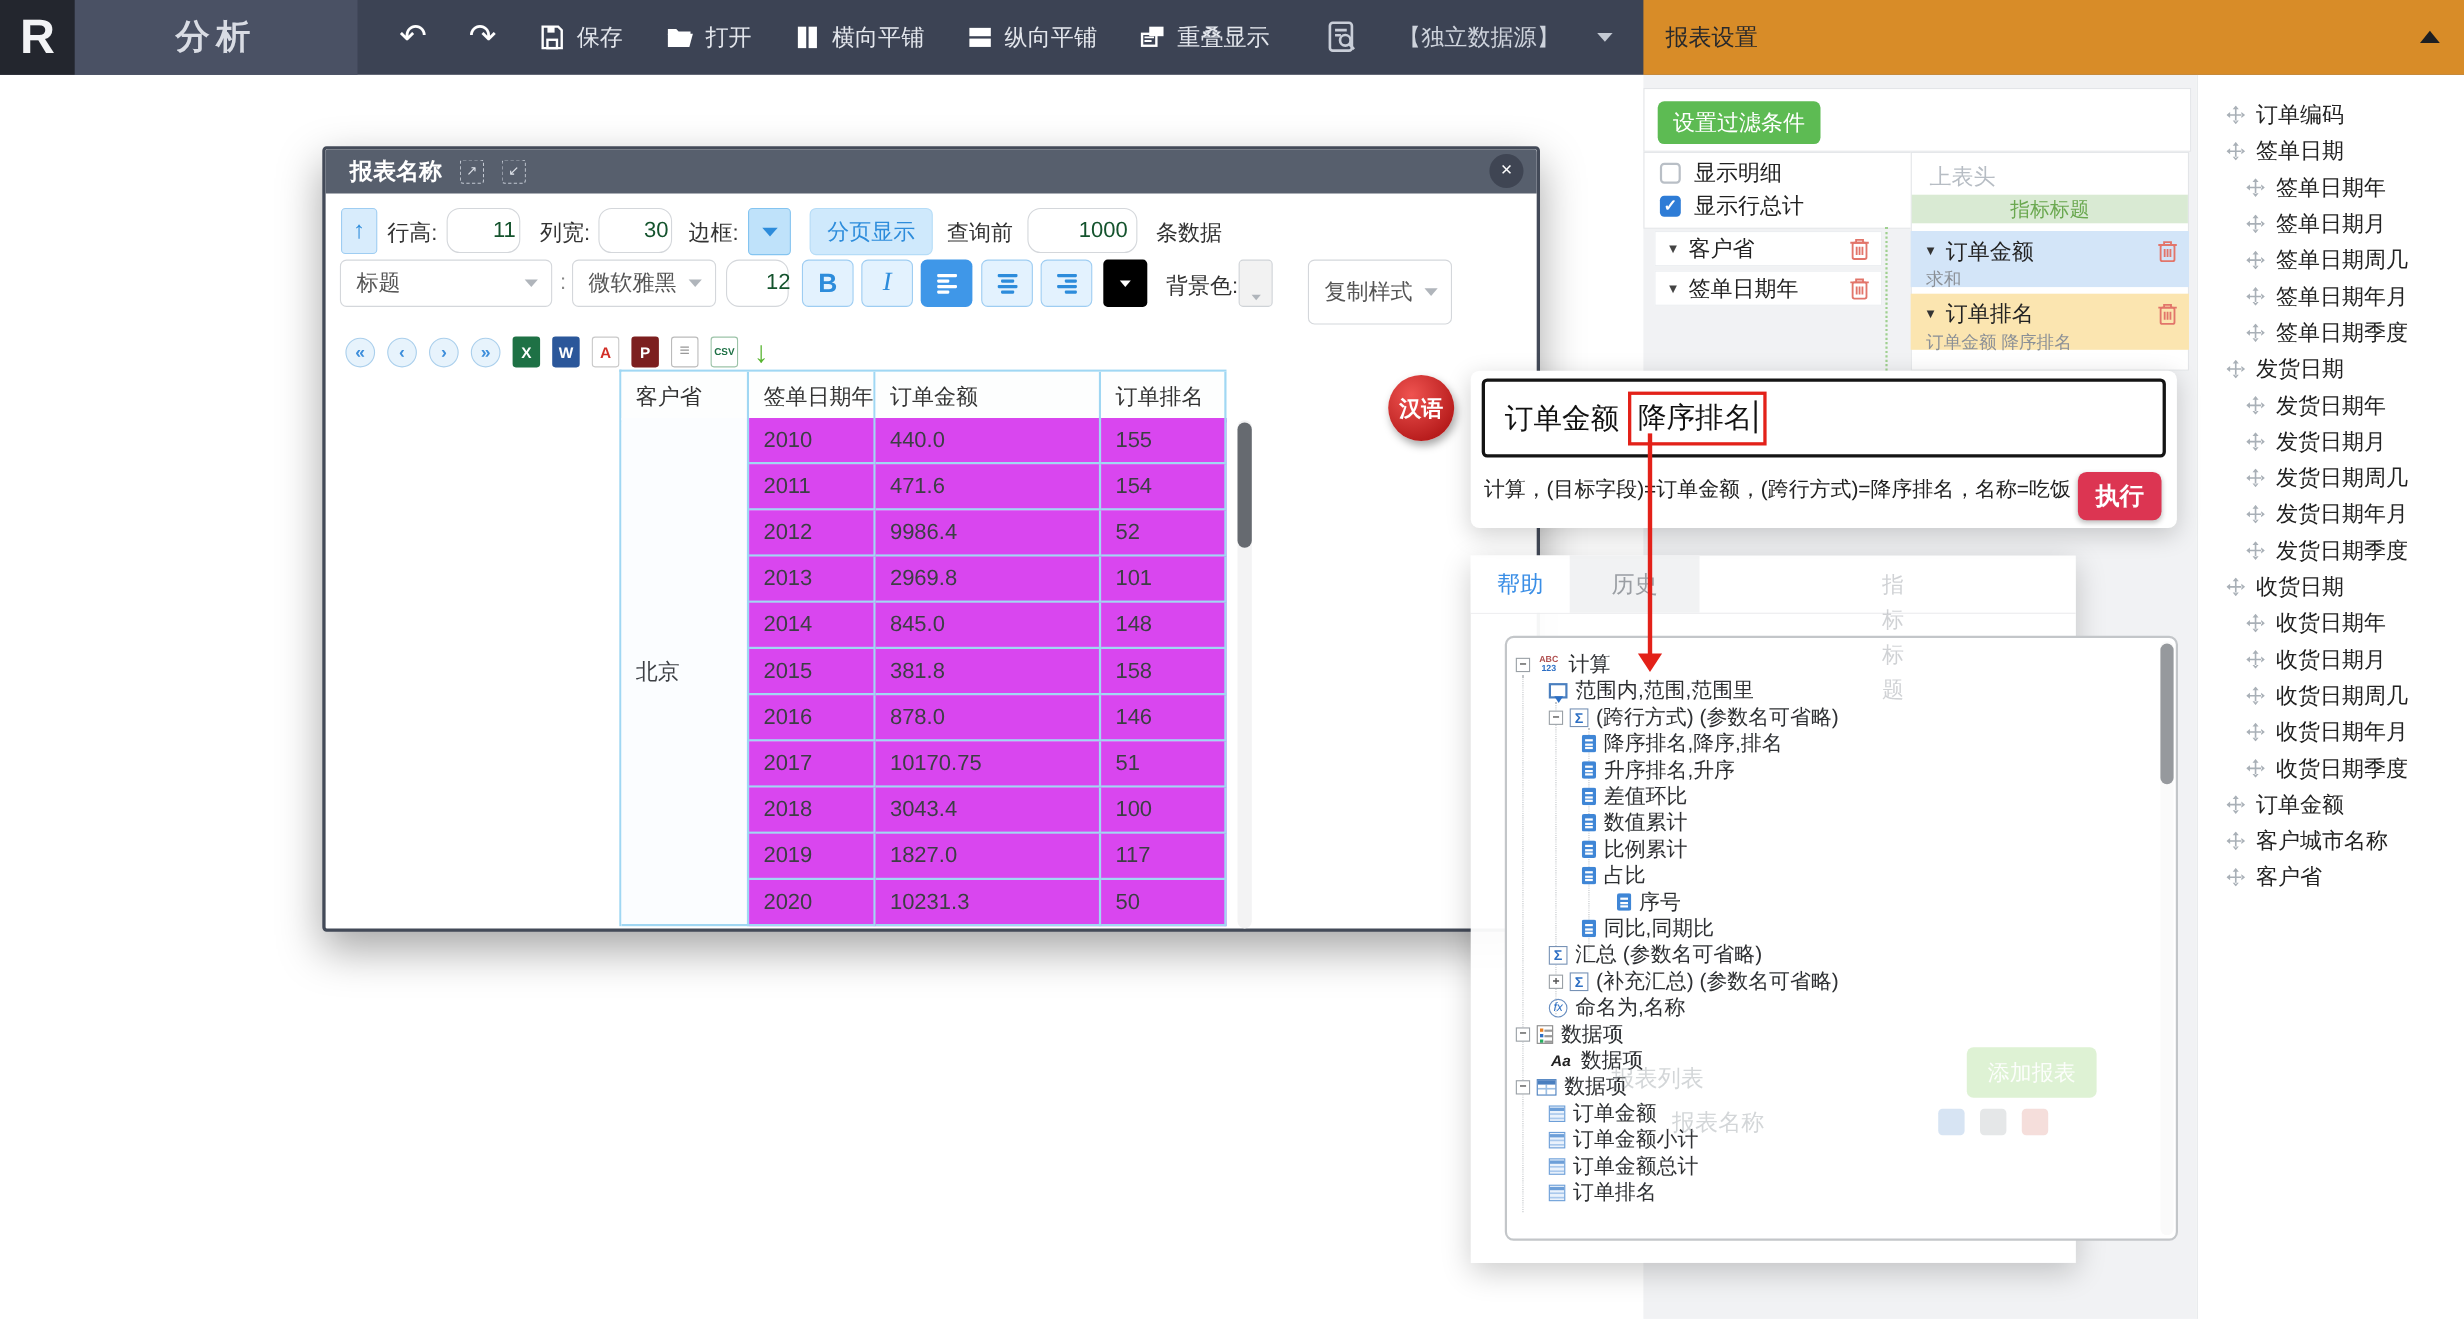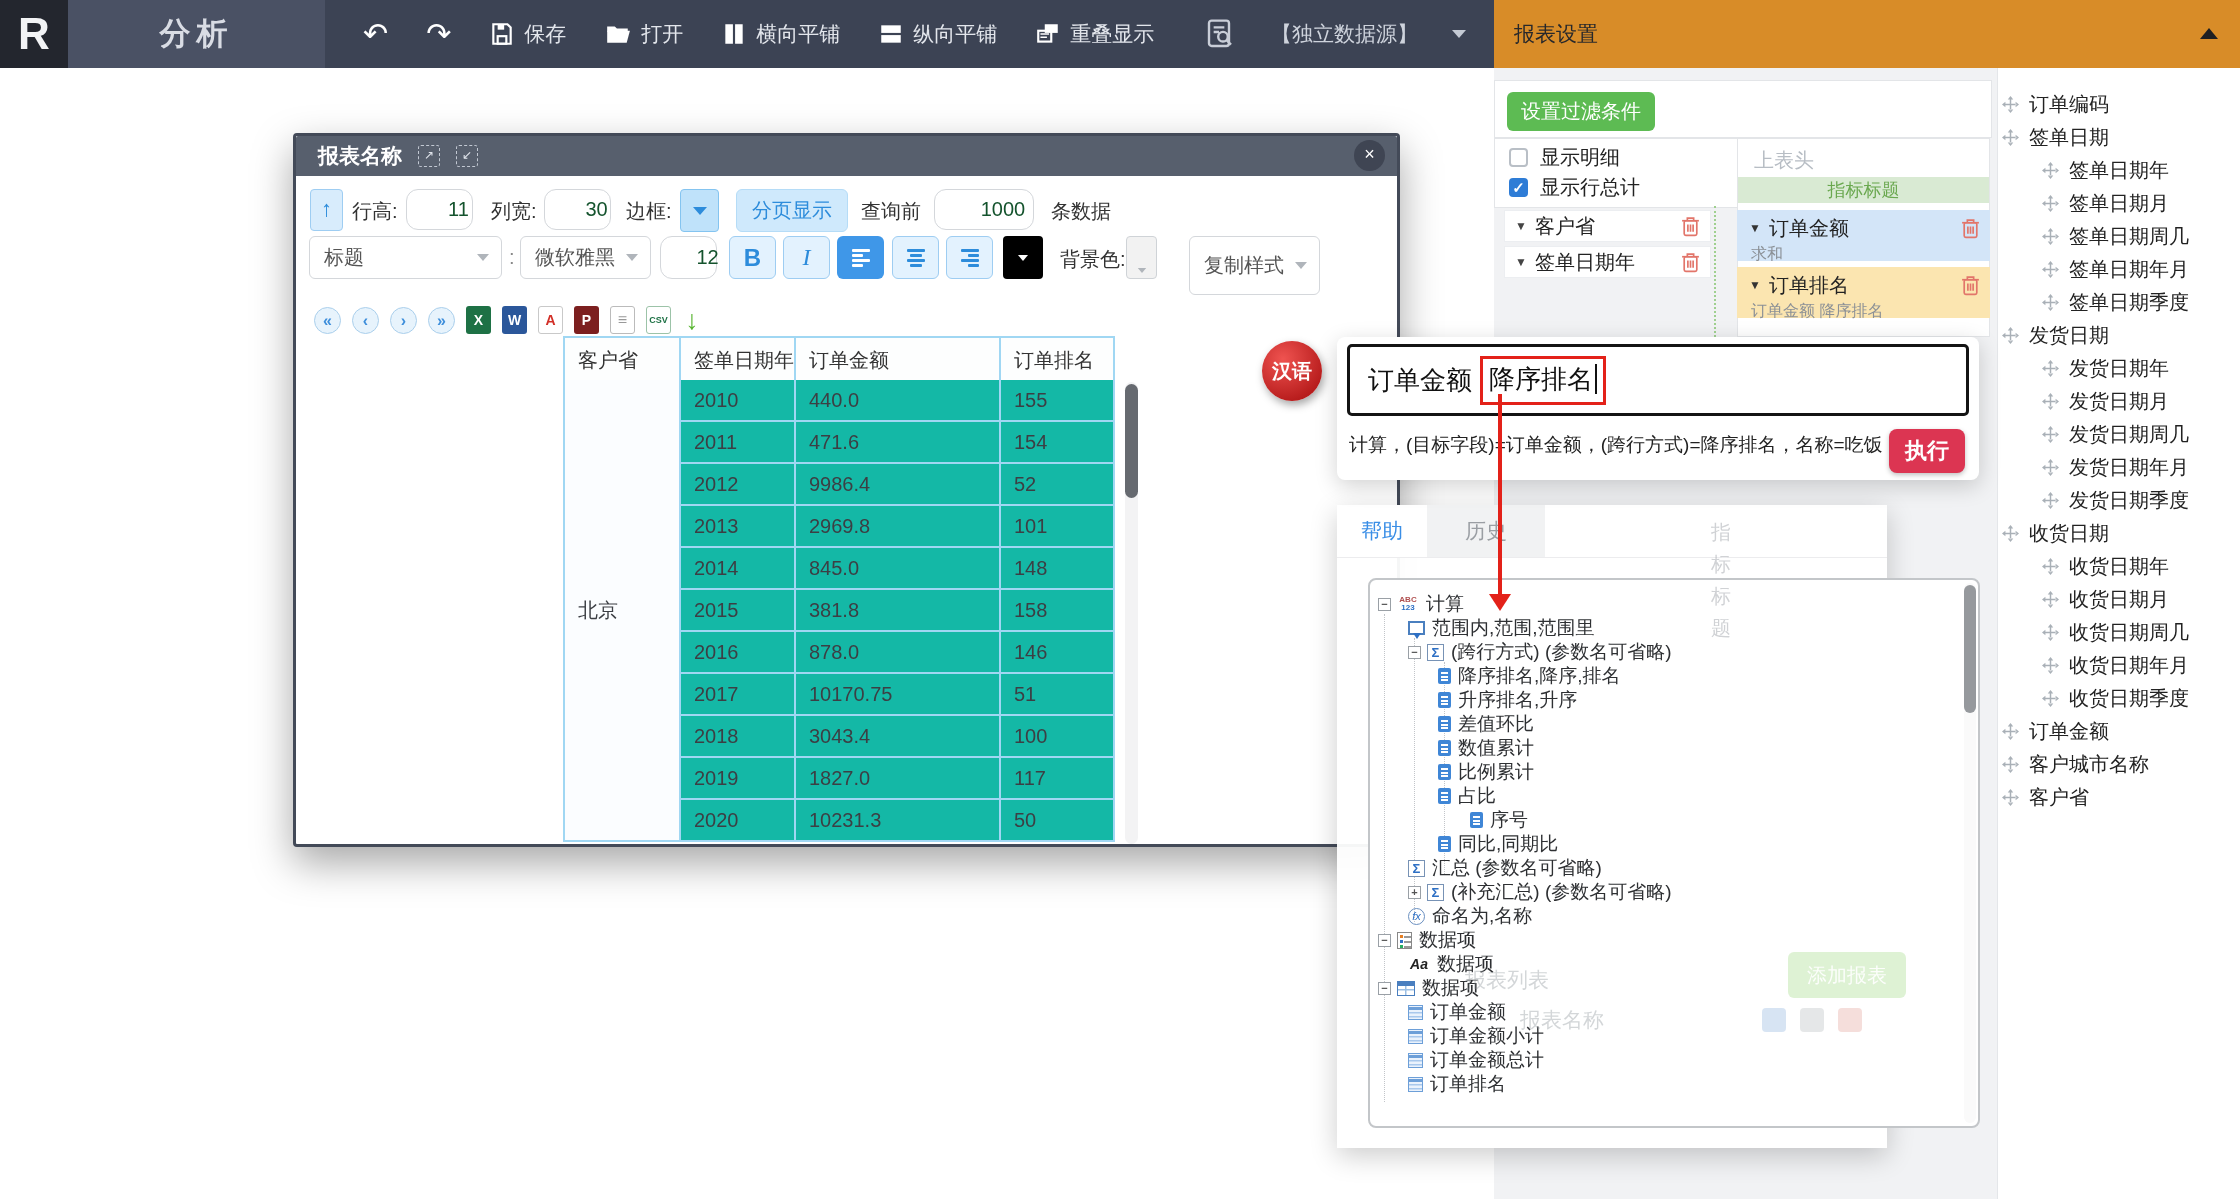--- a/index.html
+++ b/index.html
@@ -14,21 +14,21 @@
   .tb-glyph{font-size:30px;line-height:30px;color:#fff;}
   .tb-right{position:absolute;left:1205px;top:0;height:68px;display:flex;align-items:center;gap:34px;}
   .ds-label{font-size:21px;color:#ced3dc;}
   .caret-down{width:0;height:0;border-left:7px solid transparent;border-right:7px solid transparent;border-top:8px solid #c4cad4;}
   .panel-title-bar{left:1494px;top:0;width:746px;height:68px;background:#d88c28;display:flex;align-items:center;z-index:6;}
   .panel-title-bar span{margin-left:20px;font-size:21px;color:#27282b;}
   .caret-up{position:absolute;right:22px;top:28px;width:0;height:0;border-left:9px solid transparent;border-right:9px solid transparent;border-bottom:11px solid #1e1f22;}
 
   
   .fields-panel{left:1997px;top:68px;width:243px;height:1131px;background:#fff;border-left:1px solid #e4e6e9;z-index:5;}
-  .field-row{display:flex;align-items:center;height:33px;padding-left:4px;}
+  .field-row{display:flex;align-items:center;height:33px;padding-left:26px;}
   .field-row.indent{padding-left:44px;}
   .field-label{margin-left:10px;font-size:20px;color:#222;}
 
   
   .mid-panel{left:1494px;top:68px;width:503px;height:1131px;background:#f1f2f4;z-index:4;}
   .card-white{position:absolute;background:#fff;border:1px solid #e3e5e8;}
   .btn-filter{position:absolute;left:13px;top:24px;padding:6px 14px;background:#5dbb53;color:#fff;font-size:20px;border-radius:6px;border:none;}
   .cb-row{position:absolute;display:flex;align-items:center;gap:12px;}
   .cb{width:19px;height:19px;border-radius:4px;box-sizing:border-box;}
   .cb.off{border:2px solid #b9bfc6;background:#fff;}
@@ -78,21 +78,21 @@
   .excel{background:#1e7145;color:#fff;line-height:28px;font-size:14px;}
   .word{background:#2b579a;color:#fff;line-height:28px;font-size:14px;}
   .pdf{background:#fff;border:1px solid #c9c9c9;color:#d22f27;line-height:26px;font-size:14px;}
   .print{background:#7c1f1f;color:#fff;line-height:28px;font-size:14px;}
   .txt{background:#fff;border:1px solid #bbb;color:#999;line-height:26px;font-size:16px;}
   .csv{background:#fff;border:1px solid #9cc3a8;color:#1e7145;line-height:26px;font-size:9px;}
   .down{color:#58b531;font-size:27px;font-weight:bold;line-height:28px;width:20px;background:none;border:none;}
 
   
   .rtable{position:absolute;left:267px;top:200px;display:grid;grid-template-columns:116px 115px 205px 114px;grid-auto-rows:42px;border-top:2px solid #a0d7f3;border-left:2px solid #a0d7f3;}
-  .rtable .cell{border-right:2px solid #a0d7f3;border-bottom:2px solid #a0d7f3;font-size:20px;color:#3c3f44;display:flex;align-items:center;padding-left:13px;box-sizing:border-box;background:#14b8a6;}
+  .rtable .cell{border-right:2px solid #a0d7f3;border-bottom:2px solid #a0d7f3;font-size:20px;color:#3c3f44;display:flex;align-items:center;padding-left:13px;box-sizing:border-box;background:#d946ef;}
   .rtable .hcell{height:46px;background:#fdfefe;color:#333;}
   .rtable .gcell{grid-row:2 / span 11;background:#fbfdff;}
   .vscroll{position:absolute;left:829px;top:246px;width:13px;height:462px;background:#f3f3f4;border-radius:7px;}
   .vthumb{position:absolute;left:0;top:2px;width:13px;height:114px;background:#666a70;border-radius:7px;}
 
   
   .badge{left:1262px;top:341px;width:60px;height:60px;border-radius:50%;background:radial-gradient(circle at 35% 30%,#ef5350,#b71c1c 75%);box-shadow:2px 4px 8px rgba(0,0,0,.35);color:#fff;font-size:20px;font-weight:bold;display:flex;align-items:center;justify-content:center;z-index:30;}
   .fcard{left:1337px;top:337px;width:642px;height:143px;background:#fff;border-radius:8px;box-shadow:0 6px 22px rgba(0,0,0,.18);z-index:25;}
   .fx-input{position:absolute;left:10px;top:7px;width:622px;height:72px;border:3px solid #141414;border-radius:5px;background:#fff;display:flex;align-items:center;padding-left:18px;font-size:26px;color:#111;box-sizing:border-box;}
   .hl{display:inline-flex;align-items:center;border:3px solid #e32119;padding:3px 6px 5px 6px;margin-left:8px;}

